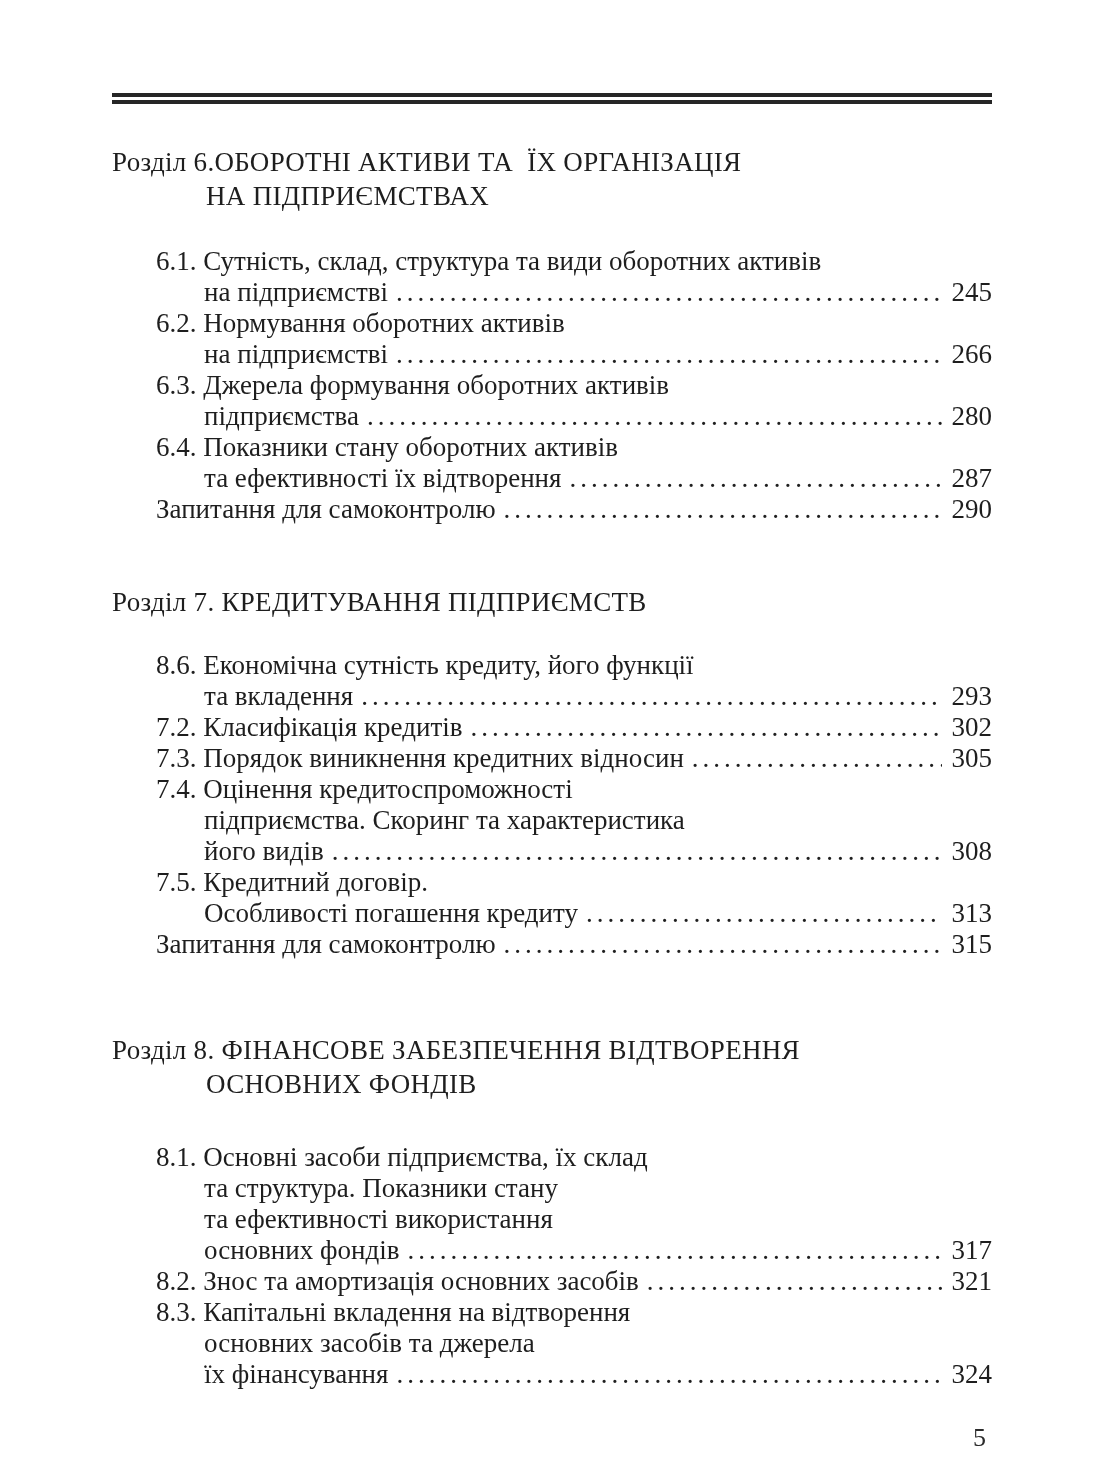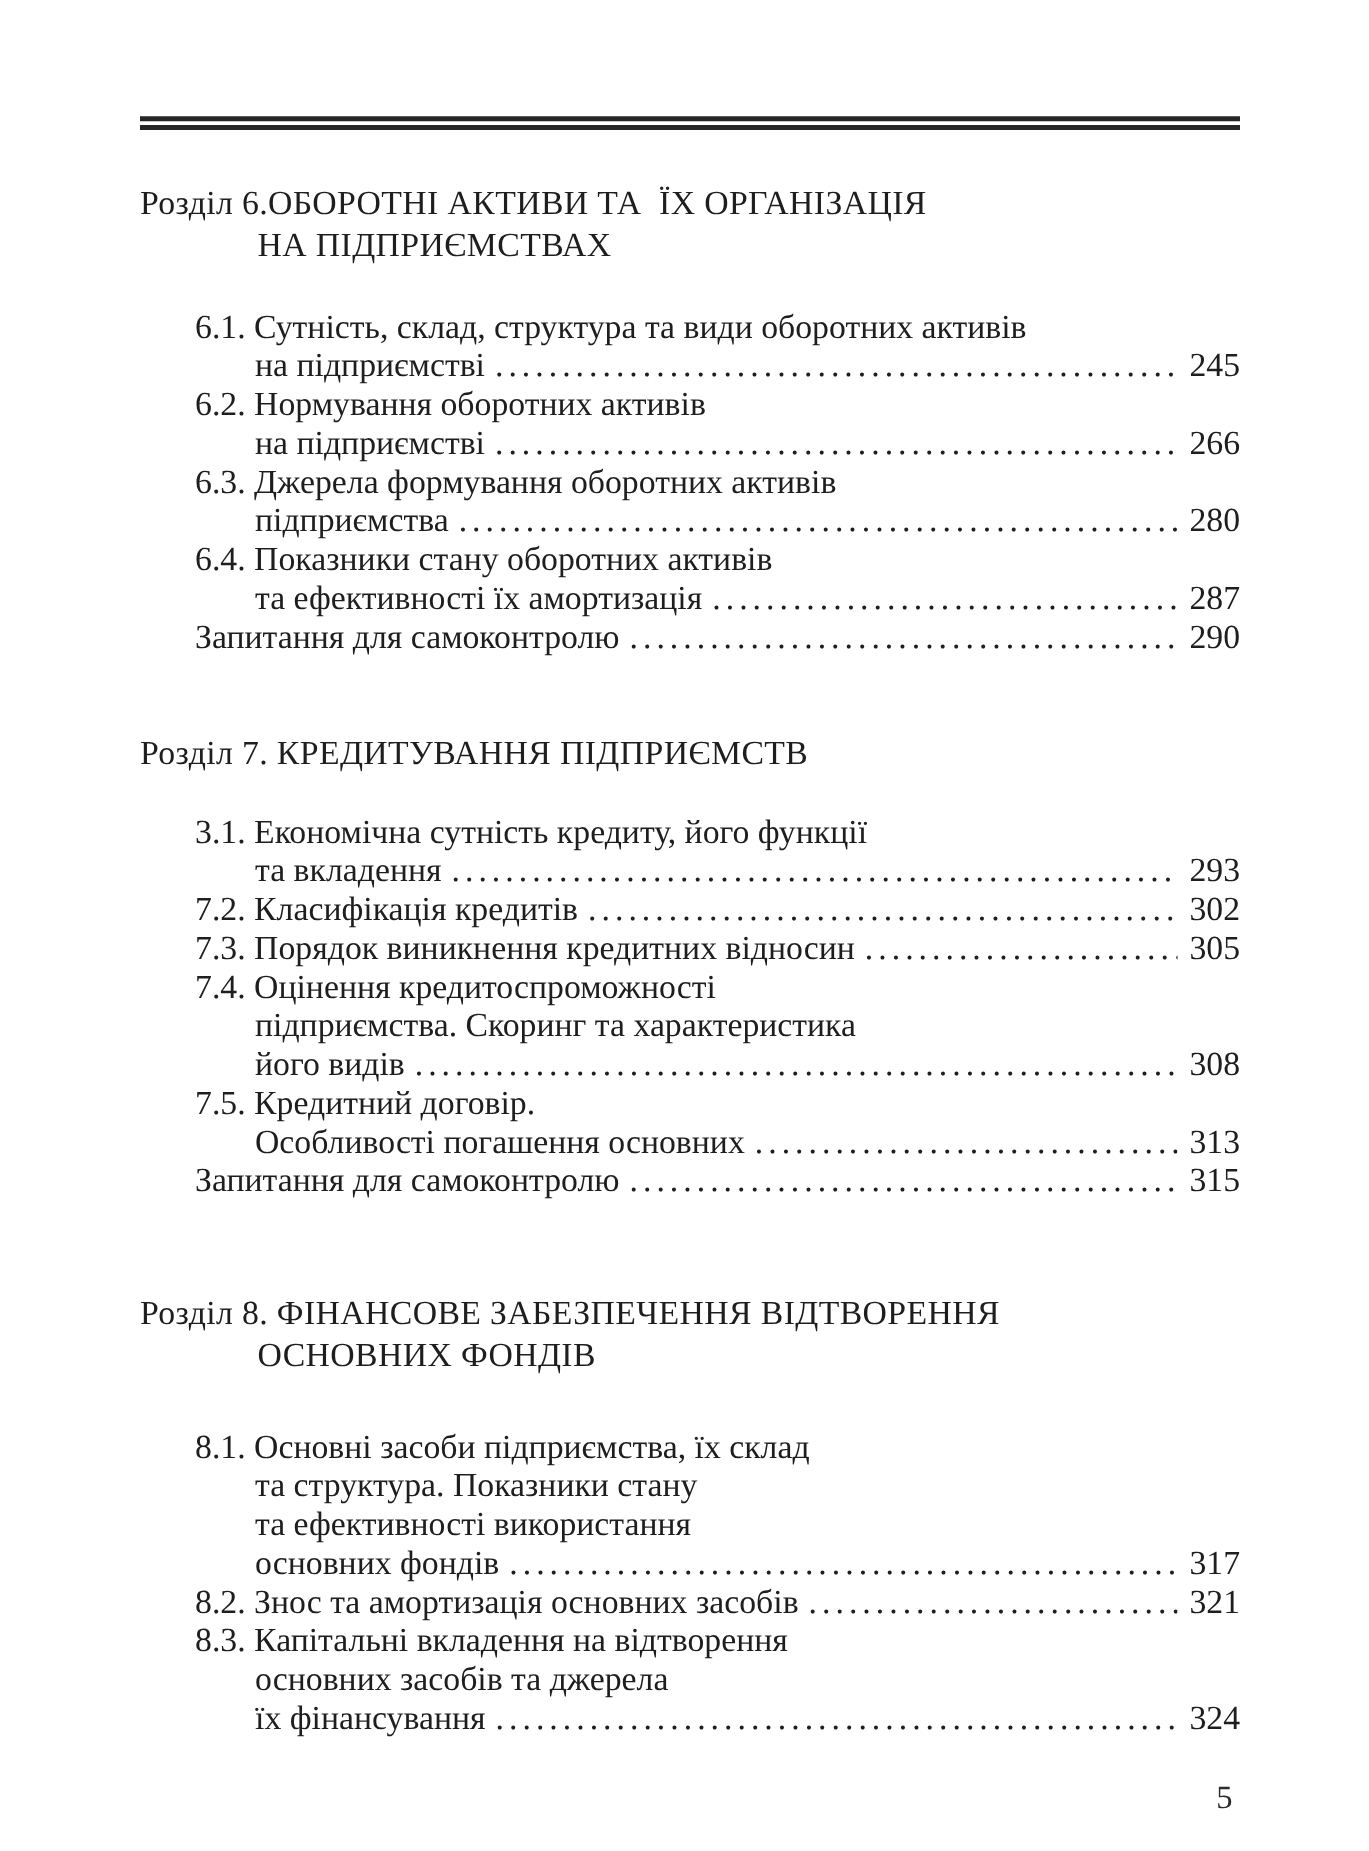--- a/index.html
+++ b/index.html
@@ -128,37 +128,37 @@
     </div>
     <div class="toc-line cont">
       <span class="toc-text">підприємства</span>
       <span class="leader"></span>
       <span class="pagenum">280</span>
     </div>
     <div class="toc-line">
       <span class="toc-text">6.4. Показники стану оборотних активів</span>
     </div>
     <div class="toc-line cont">
-      <span class="toc-text">та ефективності їх амортизація</span>
+      <span class="toc-text">та ефективності їх відтворення</span>
       <span class="leader"></span>
       <span class="pagenum">287</span>
     </div>
     <div class="toc-line">
       <span class="toc-text">Запитання для самоконтролю</span>
       <span class="leader"></span>
       <span class="pagenum">290</span>
     </div>
   </div>
 
   <div class="section-heading heading-7">
     <div class="heading-line">Розділ 7. КРЕДИТУВАННЯ ПІДПРИЄМСТВ</div>
   </div>
   <div class="entries entries-7">
     <div class="toc-line">
-      <span class="toc-text">3.1. Економічна сутність кредиту, його функції</span>
+      <span class="toc-text">8.6. Економічна сутність кредиту, його функції</span>
     </div>
     <div class="toc-line cont">
       <span class="toc-text">та вкладення</span>
       <span class="leader"></span>
       <span class="pagenum">293</span>
     </div>
     <div class="toc-line">
       <span class="toc-text">7.2. Класифікація кредитів</span>
       <span class="leader"></span>
       <span class="pagenum">302</span>
@@ -176,21 +176,21 @@
     </div>
     <div class="toc-line cont">
       <span class="toc-text">його видів</span>
       <span class="leader"></span>
       <span class="pagenum">308</span>
     </div>
     <div class="toc-line">
       <span class="toc-text">7.5. Кредитний договір.</span>
     </div>
     <div class="toc-line cont">
-      <span class="toc-text">Особливості погашення основних</span>
+      <span class="toc-text">Особливості погашення кредиту</span>
       <span class="leader"></span>
       <span class="pagenum">313</span>
     </div>
     <div class="toc-line">
       <span class="toc-text">Запитання для самоконтролю</span>
       <span class="leader"></span>
       <span class="pagenum">315</span>
     </div>
   </div>
 

